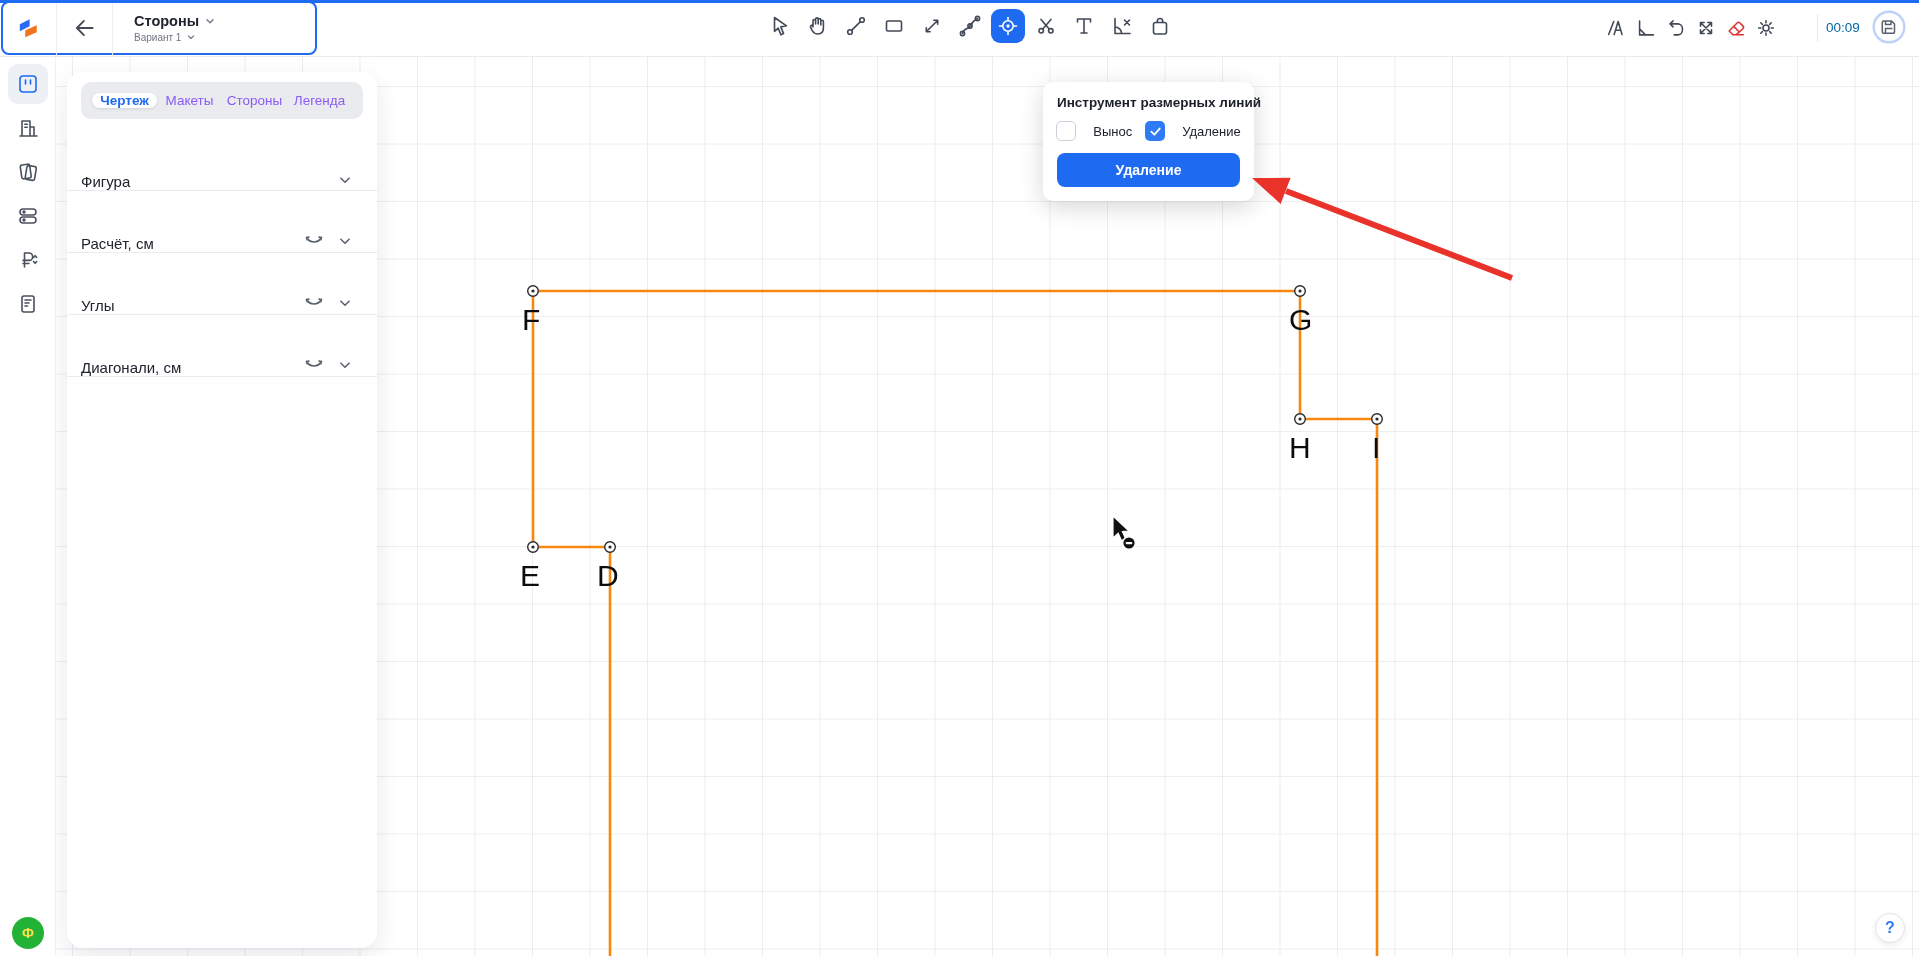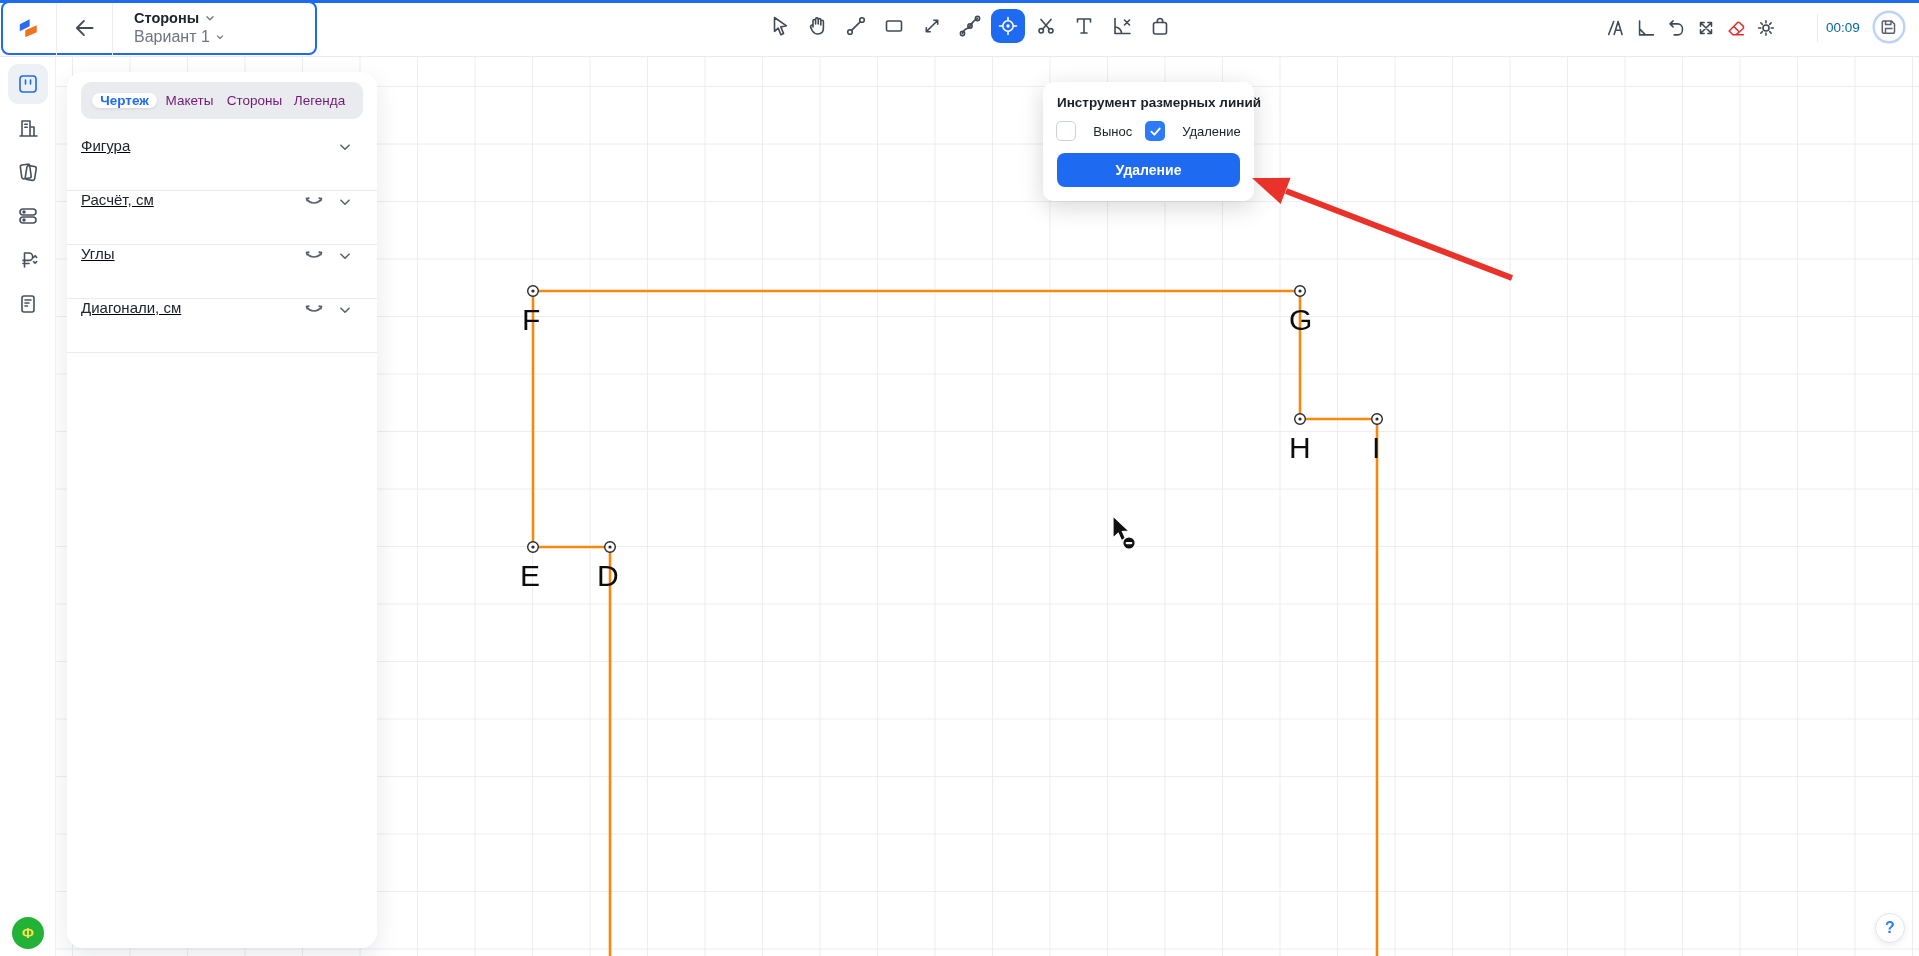--- a/index.html
+++ b/index.html
@@ -14,21 +14,21 @@
   #header { position:absolute; left:0; top:0; width:1919px; height:57px; background:#fff;
             border-bottom:1px solid #e8eaee; z-index:40; }
   #top-accent-line { position:absolute; left:0; top:0; width:1919px; height:3px; background:#1e6bf2; z-index:60; }
   #header-left-outline { position:absolute; left:1px; top:1px; width:316px; height:54px;
             border:2px solid #1e6bf2; border-radius:8px; z-index:55; pointer-events:none; }
   .hdr-cell { position:absolute; top:0; height:56px; display:flex; align-items:center; justify-content:center; }
   #logo-cell { left:0; width:57px; border-right:1px solid #eceef2; }
   #back-cell { left:57px; width:56px; border-right:1px solid #eceef2; cursor:pointer; }
   #title-cell { left:113px; width:205px; padding-left:21px; flex-direction:column; align-items:flex-start; justify-content:center; gap:2px; }
   .room-title-row { display:flex; align-items:center; gap:4px; font-size:14.5px; font-weight:600; color:#20242e; cursor:pointer; }
-  .room-variant-row { display:flex; align-items:center; gap:4px; font-size:16px; color:#6e7482; cursor:pointer; }
+  .room-variant-row { display:flex; align-items:center; gap:4px; font-size:10px; color:#6e7482; cursor:pointer; }
 
   
   #toolbar-center { position:absolute; left:763px; top:9px; display:flex; gap:4px; z-index:50; }
   .tool-btn { width:34px; height:34px; border-radius:9px; display:flex; align-items:center; justify-content:center; cursor:pointer; }
   .tool-btn svg { stroke:#424956; fill:none; stroke-width:1.6; stroke-linecap:round; stroke-linejoin:round; }
   .tool-btn.active { background:#1e6bf2; }
   .tool-btn.active svg { stroke:#fff; }
 
   
   #toolbar-right { position:absolute; left:1602px; top:12px; display:flex; gap:2px; z-index:50; }
@@ -46,24 +46,24 @@
   .side-item svg { stroke:#49505e; fill:none; stroke-width:1.6; stroke-linecap:round; stroke-linejoin:round; }
   .side-item.active { background:#edf0f5; }
   .side-item.active svg { stroke:#1e6bf2; }
   #fab { position:absolute; left:12px; top:917px; width:32px; height:32px; border-radius:50%; background:#22b336;
          color:#ffe14d; font-size:14px; font-weight:700; display:flex; align-items:center; justify-content:center; cursor:pointer; z-index:30; }
 
   
   #panel { position:absolute; left:67px; top:72px; width:310px; height:876px; background:#fff; border-radius:16px;
            box-shadow:0 8px 24px rgba(20,30,60,.10); z-index:25; padding:10px 14px; }
   #tabs { height:37px; background:#e9ebef; border-radius:10px; display:flex; padding:11px; margin-bottom:18px;align-items:center; }
-  .tab { flex:1; display:flex; align-items:center; justify-content:center; font-size:13.5px; color:#701a75; cursor:pointer; border-radius:8px; }
+  .tab { flex:1; display:flex; align-items:center; justify-content:center; font-size:13.5px; color:#8b5cf6; cursor:pointer; border-radius:8px; }
   .tab.active { background:#fff; color:#1e6bf2; font-weight:700; box-shadow:0 1px 3px rgba(0,0,0,.10); }
-  .section-row { height:54px; margin:0 -14px; padding:0 22px 0 14px; display:flex; align-items:flex-start;
-                 border-bottom:1px solid #e9ebef; cursor:pointer;text-decoration:underline; }
+  .section-row { height:54px; margin:8px -14px; padding:0 22px 0 14px; display:flex; align-items:flex-end;
+                 border-bottom:1px solid #e9ebef; cursor:pointer; }
   .section-label { font-size:15px; font-weight:500; color:#20242e; flex:1; }
   .section-icons { display:flex; align-items:center; gap:10px; }
   .section-icons svg { stroke:#5a616e; fill:none; stroke-width:1.7; stroke-linecap:round; stroke-linejoin:round; }
 
   
   #popup { position:absolute; left:1043px; top:82px; width:211px; background:#fff; border-radius:10px;
            box-shadow:0 6px 24px rgba(0,0,0,.16); z-index:45; padding:13px 14px 14px; }
   #popup-title { font-size:13.5px; font-weight:600; color:#1b1f28; white-space:nowrap; text-align:center; }
   #popup-options { margin-top:11px; display:flex; align-items:center; justify-content:center; gap:13px; }
   .chk-group { display:flex; align-items:center; gap:17px; }

